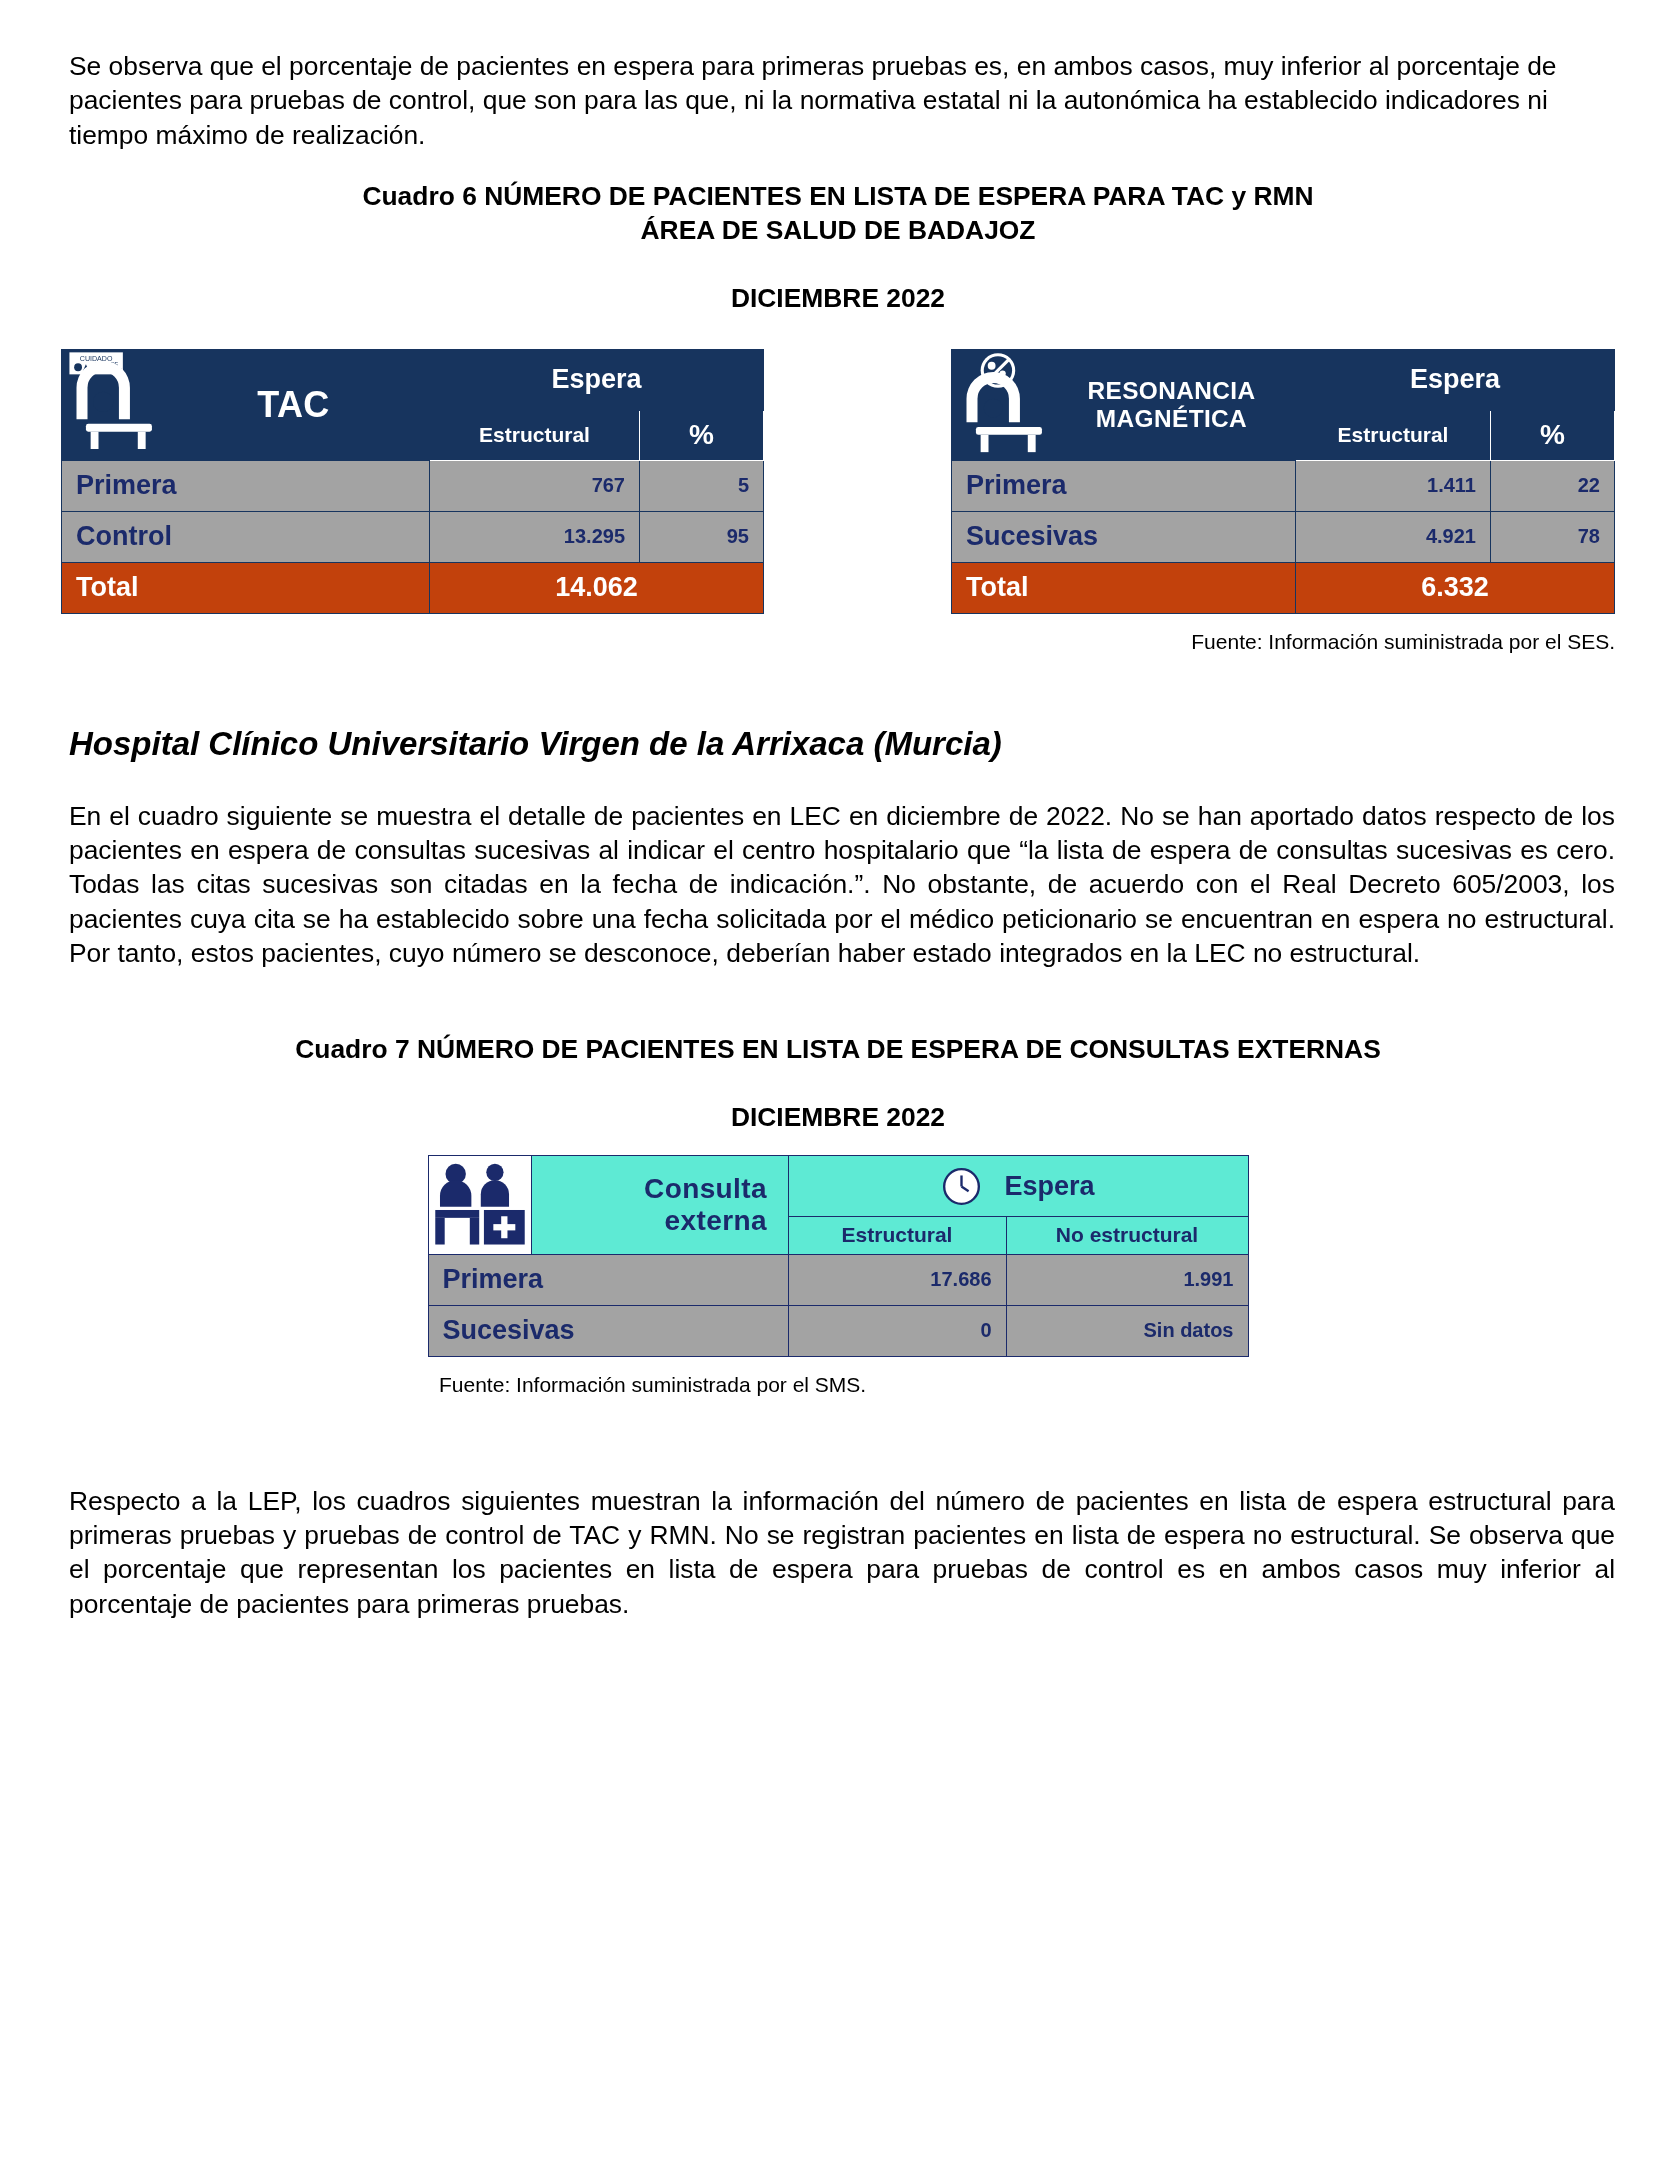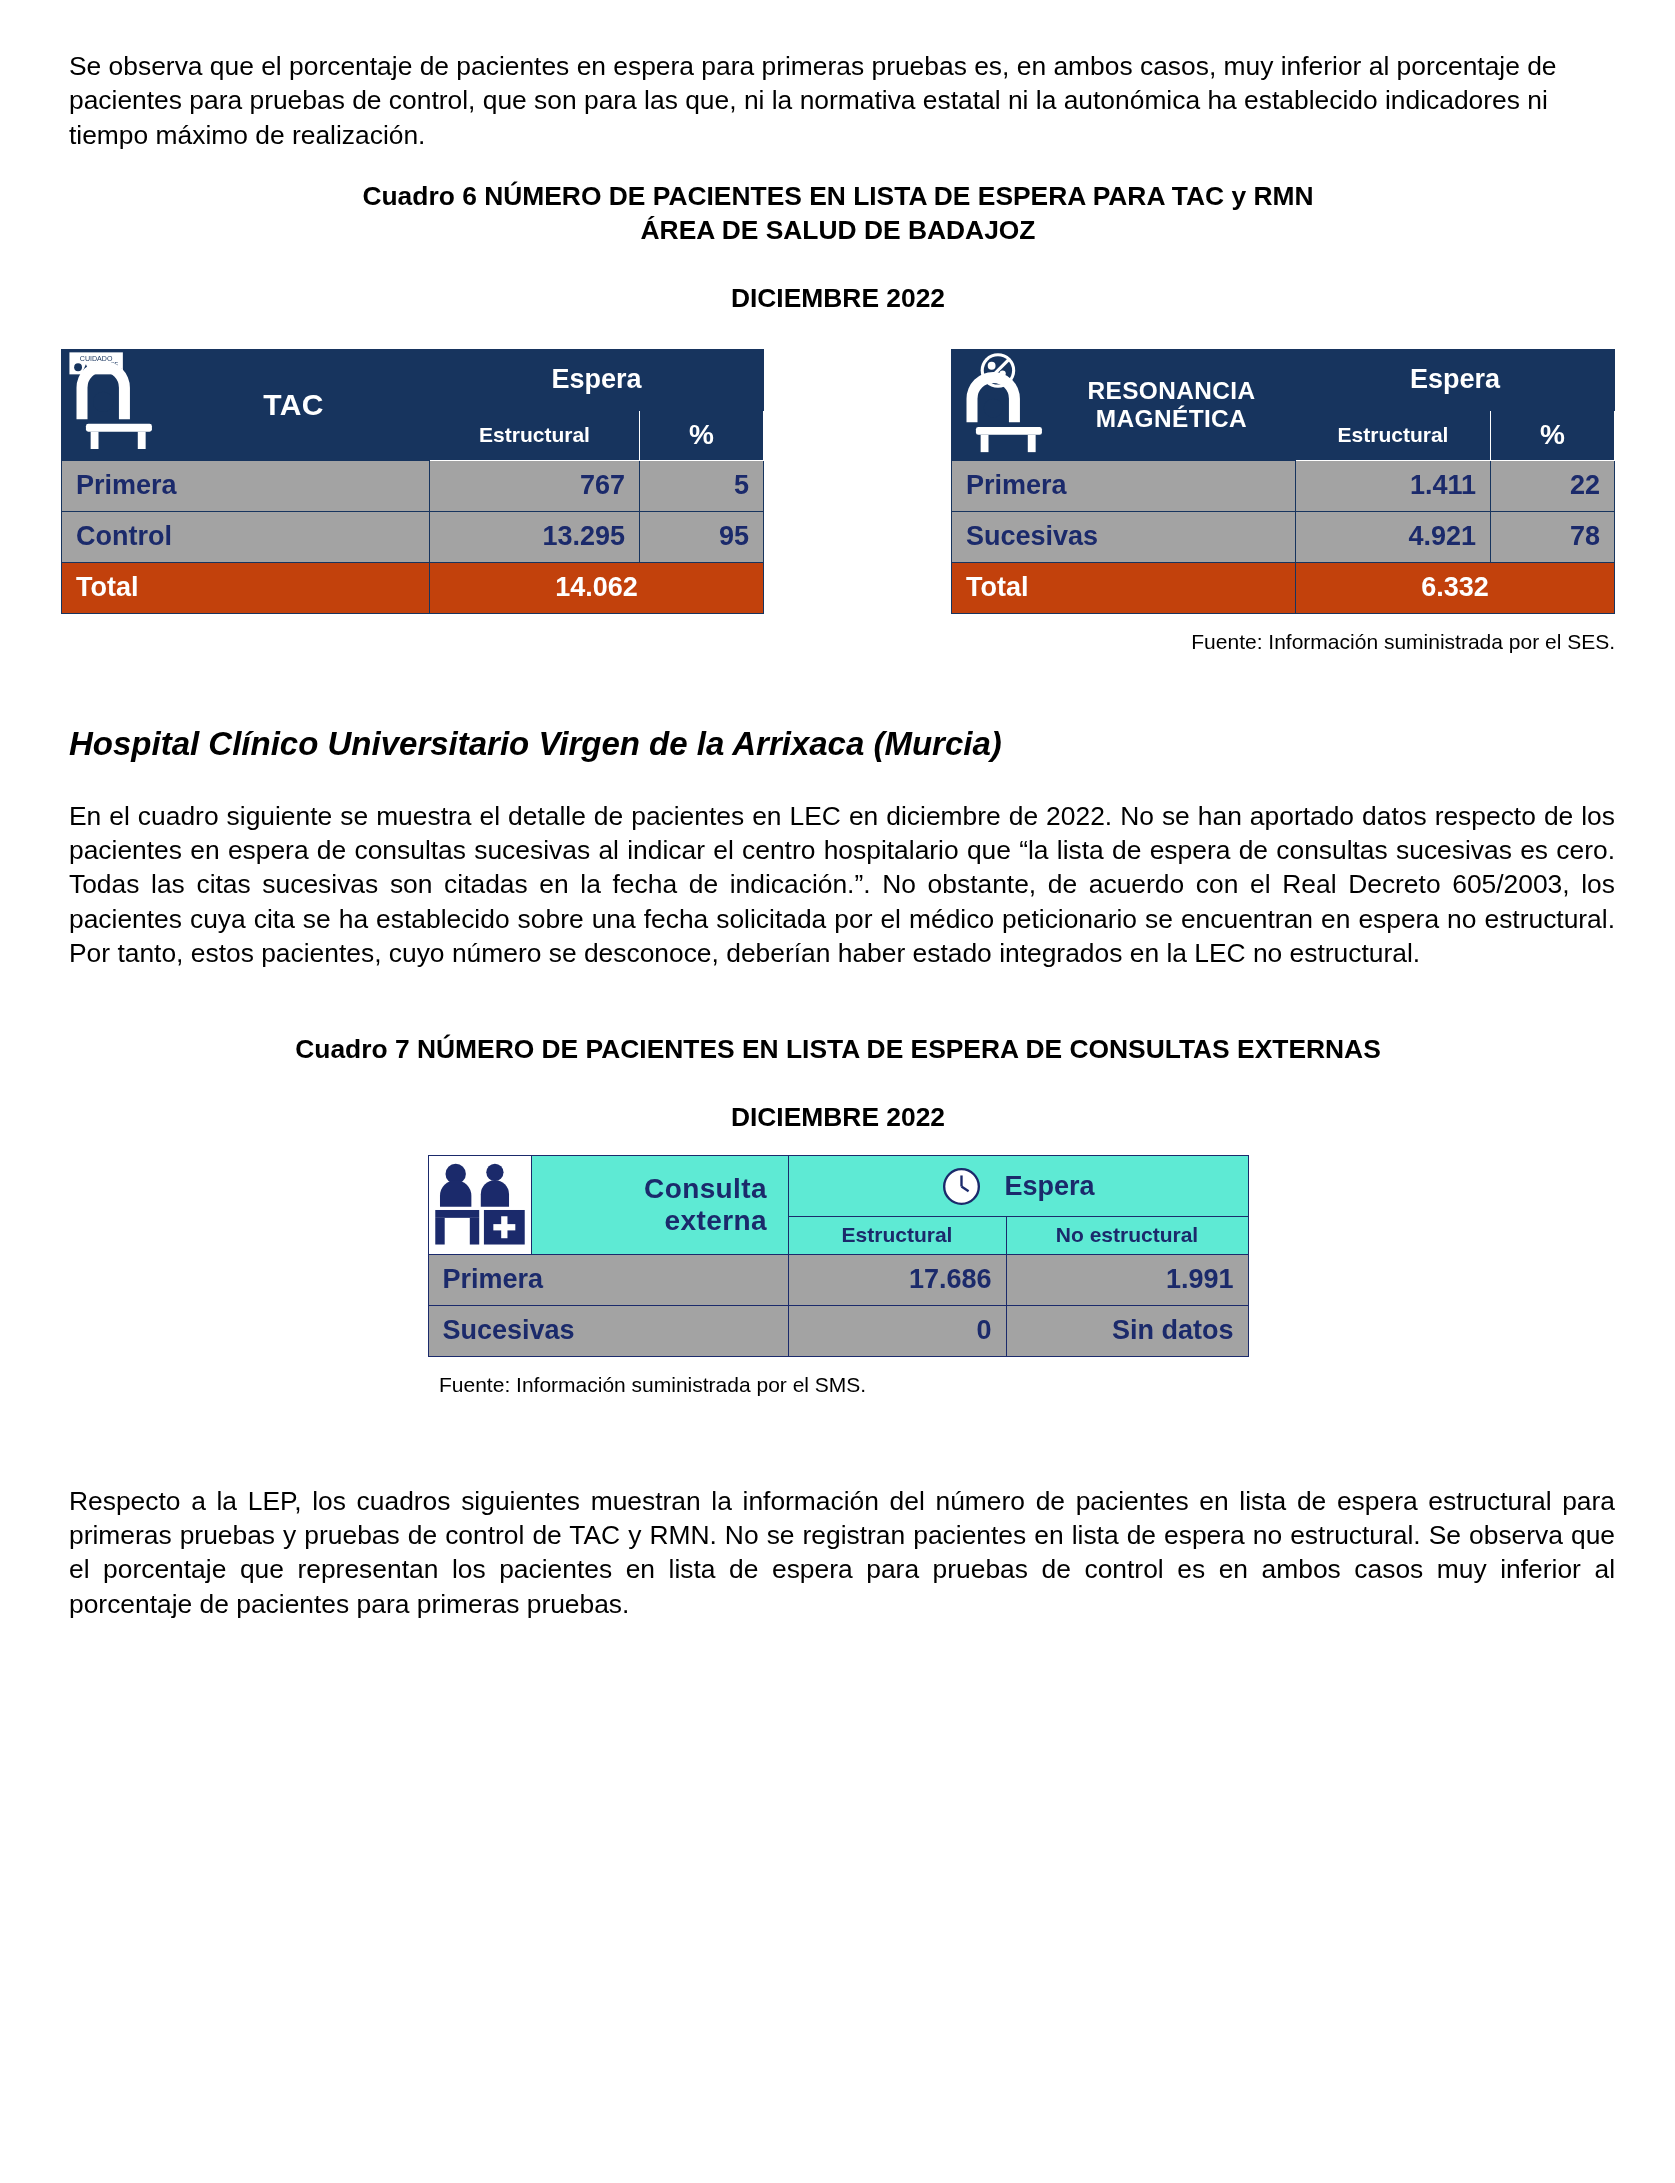--- a/index.html
+++ b/index.html
@@ -91,21 +91,21 @@
     vertical-align: middle;
     text-align: center;
     border: 0.8px solid #17345e;
   }
   .hdr-cell.sub {
     font-size: 21px;
     padding: 6.3px 16px;
     border: 0.8px solid #ffffff;
   }
   .hdr-title {
-    font-size: 30px;
+    font-size: 36px;
     letter-spacing: 0.4px;
   }
   .hdr-title.small {
     font-size: 24.4px;
     line-height: 1.12;
   }
   .hdr-espera {
     font-size: 27px;
     font-weight: bold;
   }
@@ -125,21 +125,21 @@
     font-weight: bold;
     color: #1b2a6b;
     padding: 9.5px 14px;
   }
   .data-row td.label {
     text-align: left;
     font-size: 27px;
   }
   .data-row td.num {
     text-align: right;
-    font-size: 27px;
+    font-size: 20px;
   }
 
   .total-row td {
     background: #c2410c;
     color: #ffffff;
     font-weight: bold;
     border: 0.8px solid #17345e;
     padding: 9.5px 14px;
     font-size: 27px;
   }

